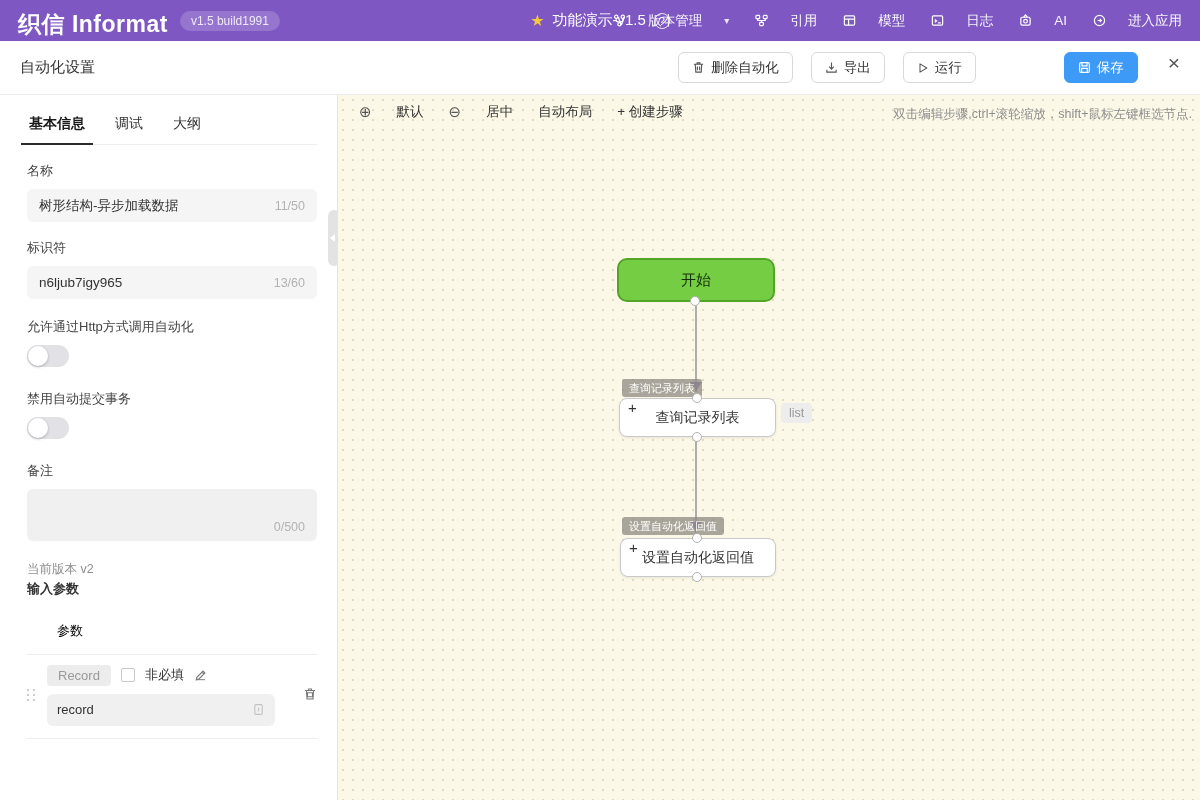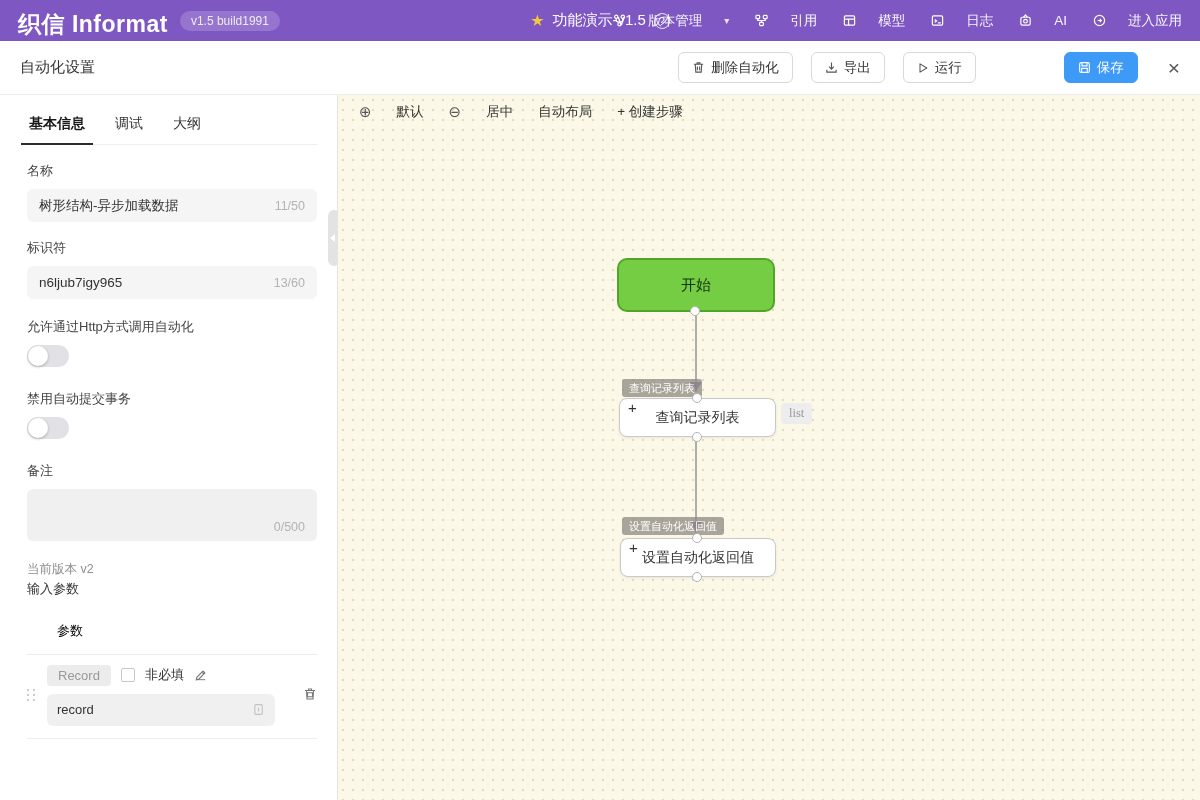--- a/index.html
+++ b/index.html
@@ -14,21 +14,21 @@
   .star-icon{ color:#f2c83c; font-size:16px; }
   .q-circle{ width:16px; height:16px; border:1.2px solid rgba(255,255,255,0.85); border-radius:50%; font-size:11px; display:flex; align-items:center; justify-content:center; color:#fff; }
   .header-right{ margin-left:auto; display:flex; align-items:center; gap:26px; color:rgba(255,255,255,0.95); font-size:13.5px; }
   .hnav{ display:flex; align-items:center; gap:22px; cursor:pointer; white-space:nowrap; }
   .hicon svg{ display:block; }
   .chev{ font-size:10px; opacity:0.9; }
 
   
   .dialog-bar{ height:54px; background:#fff; border-bottom:1px solid #ececec; display:flex; align-items:center; padding:16px 20px; }
   .dialog-title{ font-size:15px; color:#333; }
-  .dialog-actions{ margin-left:auto; display:flex; align-items:center; }
+  .dialog-actions{ margin-left:auto; display:flex; }
   .btn{ display:flex; align-items:center; gap:6px; height:31px; padding:0 13px; border:1px solid #d9d9d9; border-radius:6px; background:#fff; font-size:13.5px; color:#333; cursor:pointer; margin-left:18px; }
   .btn svg{ display:block; }
   .btn-save{ background:#3e9af7; border-color:#3e9af7; color:#fff; margin-left:88px; }
   .close-x{ margin-left:30px; font-size:21px; color:#555; cursor:pointer; line-height:1; }
 
   
   .body-wrap{ display:flex; height:705px; position:relative;padding-left:7px; }
   .left-panel{ width:331px; min-width:331px; background:#fff; border-right:1px solid #e4e4e4; padding:0 20px; position:relative; overflow:hidden; }
 
   .tabs{ display:flex; gap:26px; border-bottom:1px solid #eee; margin:0 0 0 0; padding-top:14px; }
@@ -40,21 +40,21 @@
   .input-box{ height:33px; background:#f5f5f5; border-radius:6px; display:flex; align-items:center; padding:0 12px; font-size:13.5px; color:#333; }
   .input-box .counter{ margin-left:auto; color:#b3b3b3; font-size:12.5px; }
 
   .toggle{ width:42px; height:22px; background:#e2e2e6; border-radius:11px; position:relative; margin-top:4px; cursor:pointer; }
   .toggle .knob{ position:absolute; left:1px; top:1px; width:20px; height:20px; background:#fff; border-radius:50%; box-shadow:0 1px 3px rgba(0,0,0,0.25); }
 
   .textarea-box{ height:52px; background:#f0f0f0; border-radius:6px; position:relative; }
   .textarea-box .counter{ position:absolute; right:12px; bottom:7px; color:#b3b3b3; font-size:12.5px; }
 
   .meta-text{ margin-top:19px; font-size:12.5px; color:#8f8f8f; line-height:1.55; }
-  .params-title{ font-size:13px; color:#333; font-weight:normal; line-height:1.55; }
+  .params-title{ font-size:13px; color:#333; font-weight:bold; line-height:1.55; }
   .params-header{ font-size:13px; color:#000000; margin:22px 0 14px 30px; }
   .divider{ height:1px; background:#ededed; }
 
   .param-row{ display:flex; align-items:center; padding:10px 0 12px; }
   .drag-handle{ width:10px; margin-right:10px; display:grid; grid-template-columns:2px 2px; gap:3px 4px; cursor:grab; }
   .drag-handle i{ width:2px; height:2px; background:#bdbdbd; border-radius:50%; }
   .param-main{ flex:1; }
   .param-top{ display:flex; align-items:center; gap:10px; margin-bottom:8px; }
   .type-badge{ background:#ececec; color:#9a9a9a; font-size:13px; padding:3px 11px; border-radius:4px; }
   .checkbox{ width:14px; height:14px; border:1px solid #c9c9c9; border-radius:2px; background:#fff; cursor:pointer; }
@@ -68,37 +68,37 @@
   .collapse-handle::before{ content:""; border-top:4px solid transparent; border-bottom:4px solid transparent; border-right:5px solid #fff; margin-right:3px; }
 
   
   .canvas{ flex:1; position:relative; background-color:#fbf8e7; background-image:radial-gradient(#e0dbc4 1px, transparent 1.1px); background-size:10px 10px; overflow:hidden; }
   .canvas-toolbar{ position:absolute; left:21px; top:8px; display:flex; align-items:center; gap:25px; font-size:13.5px; color:#333; }
   .ct-item{ cursor:pointer; white-space:nowrap; }
   .ct-zoom{ font-size:15px; color:#555; }
   .canvas-hint{ position:absolute; right:8px; top:11px; font-size:12.5px; color:#8d8d8d; }
 
   .node{ position:absolute; border-radius:8px; display:flex; align-items:center; justify-content:center; font-size:14px; color:#333; cursor:pointer; }
-  .node-start{ left:279px; top:163px; width:158px; height:54px; background:#74cd42; border:2px solid #54a42a; border-radius:10px; color:#15300a; font-size:15px; }
+  .node-start{ left:279px; top:163px; width:158px; height:44px; background:#74cd42; border:2px solid #54a42a; border-radius:10px; color:#15300a; font-size:15px; }
   .node-white{ background:#fff; border:1px solid #c9c9c9; box-shadow:0 1px 3px rgba(0,0,0,0.08); }
   .node-query{ left:281px; top:303px; width:157px; height:39px; }
   .node-set{ left:282px; top:443px; width:156px; height:39px; }
   .node .plus{ position:absolute; left:8px; top:0px; font-size:15px; color:#333; line-height:1.2; }
   .port{ position:absolute; left:50%; width:10px; height:10px; margin-left:-6px; background:#fff; border:1.5px solid #b3b3b3; border-radius:50%; }
   .port.top{ top:-6px; } .port.bottom{ bottom:-6px; }
   .edge{ position:absolute; width:2px; background:#adadad; }
   .edge1{ left:357px; top:204px; height:93px; }
   .edge2{ left:357px; top:343px; height:99px; }
   .arrow-down{ position:absolute; width:0; height:0; border-left:6px solid transparent; border-right:6px solid transparent; border-top:9px solid #8a79bd; }
   .arrow1{ left:352px; top:287px; }
   .arrow2{ left:352px; top:427px; }
   .node-tag{ position:absolute; background:rgba(143,138,128,0.75); color:#fff; font-size:11px; padding:1.5px 7px; border-radius:3px; white-space:nowrap; }
   .tag-query{ left:284px; top:284px; }
   .tag-set{ left:284px; top:422px; }
-  .out-badge{ position:absolute; left:443px; top:308px; background:#ededed; color:#9a9a9a; font-size:12.5px; padding:3px 8px; border-radius:4px;font-family:Liberation Serif, serif; }
+  .out-badge{ position:absolute; left:443px; top:308px; background:#ededed; color:#9a9a9a; font-size:12.5px; padding:3px 8px; border-radius:4px; }
 </style>
 </head>
 <body>
 
 <div class="app-header">
   <div class="logo">织信 Informat</div>
   <div class="version-pill">v1.5 build1991</div>
 
   <div class="header-center">
     <span class="star-icon">★</span>
@@ -300,20 +300,21 @@
 
     <div class="canvas-toolbar">
       <span class="ct-item ct-zoom">⊕</span>
       <span class="ct-item">默认</span>
       <span class="ct-item ct-zoom">⊖</span>
       <span class="ct-item">居中</span>
       <span class="ct-item">自动布局</span>
       <span class="ct-item">+ 创建步骤</span>
     </div>
 
+    <div class="canvas-hint">双击编辑步骤,ctrl+滚轮缩放，shift+鼠标左键框选节点.</div>
 
     <div class="edge edge1"></div>
     <div class="arrow-down arrow1"></div>
     <div class="edge edge2"></div>
     <div class="arrow-down arrow2"></div>
 
     <div class="node node-start">
       <span>开始</span>
       <span class="port bottom"></span>
     </div>

